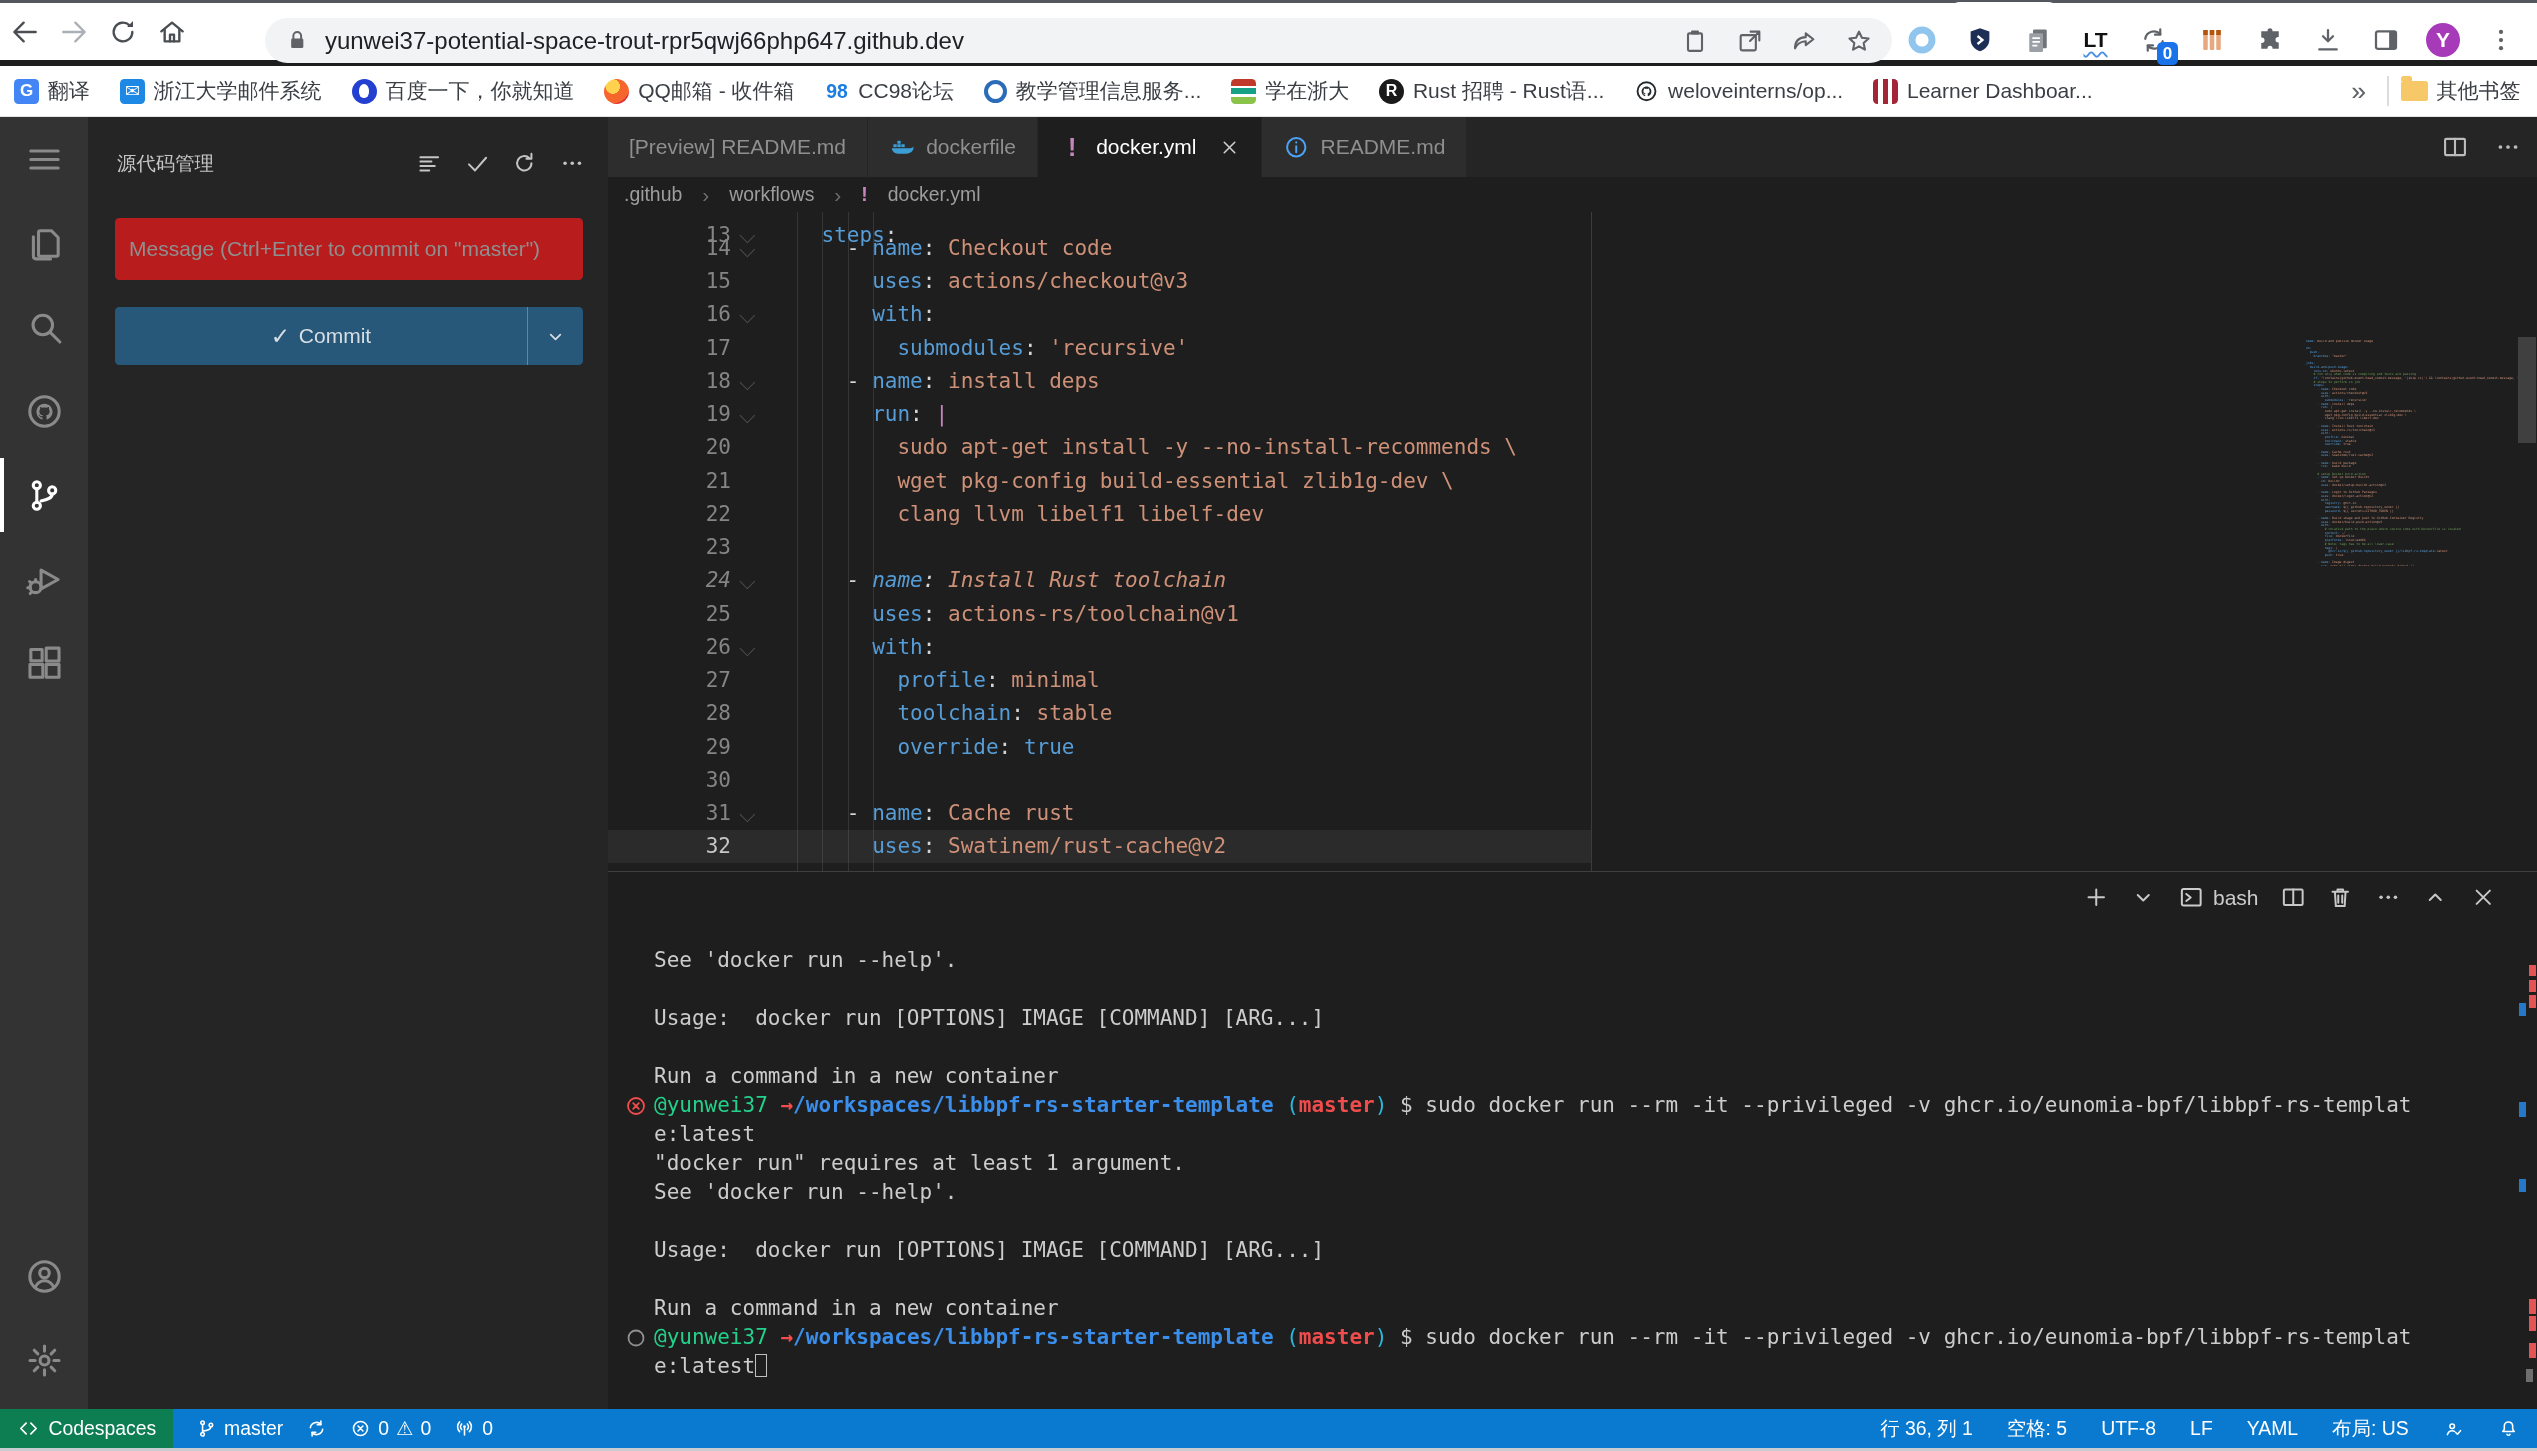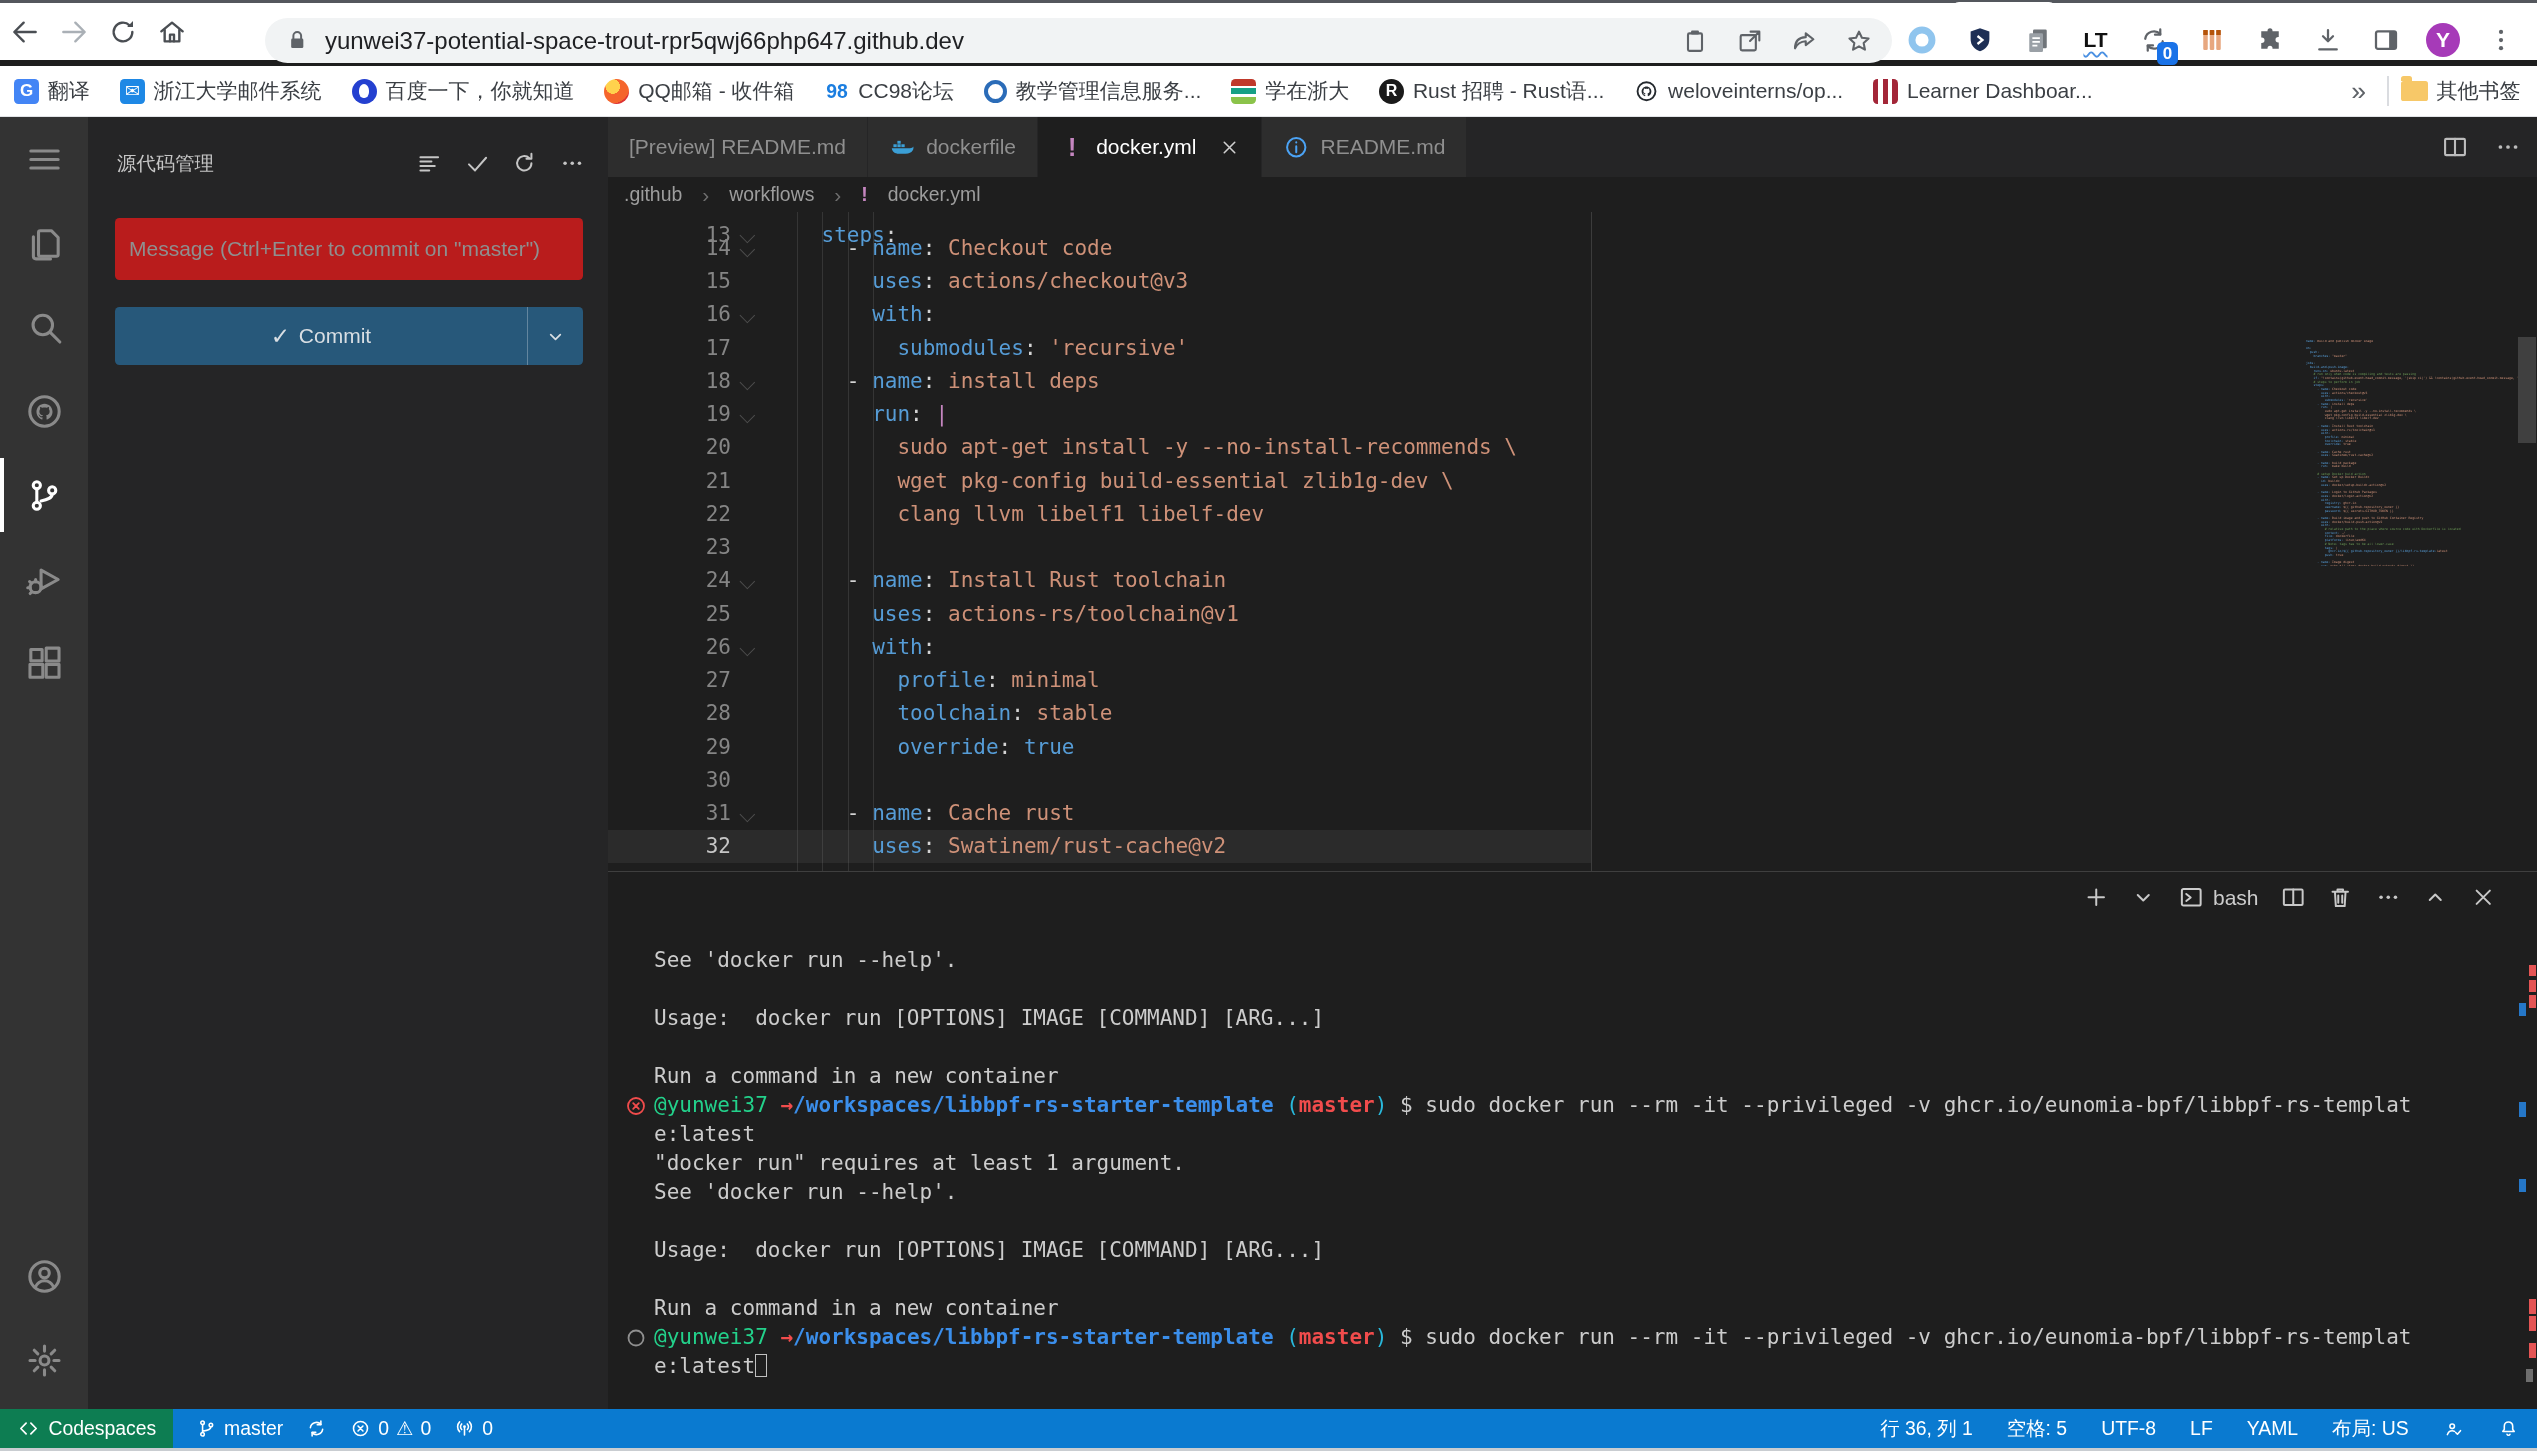--- a/index.html
+++ b/index.html
@@ -533,21 +533,21 @@
         <div class="code-line" style="top: 20px;"><span class="ln">14</span><span class="fold"></span><span class="ct"><span class="tk-p">      - </span><span class="tk-k">name</span><span class="tk-p">:</span><span class="tk-s"> Checkout code</span></span></div>
         <div class="code-line" style="top: 53px;"><span class="ln">15</span><span class="ct"><span class="tk-p">        </span><span class="tk-k">uses</span><span class="tk-p">:</span><span class="tk-s"> actions/checkout@v3</span></span></div>
         <div class="code-line" style="top: 86px;"><span class="ln">16</span><span class="fold"></span><span class="ct"><span class="tk-p">        </span><span class="tk-k">with</span><span class="tk-p">:</span></span></div>
         <div class="code-line" style="top: 120px;"><span class="ln">17</span><span class="ct"><span class="tk-p">          </span><span class="tk-k">submodules</span><span class="tk-p">:</span><span class="tk-s"> 'recursive'</span></span></div>
         <div class="code-line" style="top: 153px;"><span class="ln">18</span><span class="fold"></span><span class="ct"><span class="tk-p">      - </span><span class="tk-k">name</span><span class="tk-p">:</span><span class="tk-s"> install deps</span></span></div>
         <div class="code-line" style="top: 186px;"><span class="ln">19</span><span class="fold"></span><span class="ct"><span class="tk-p">        </span><span class="tk-k">run</span><span class="tk-p">:</span><span class="tk-m"> |</span></span></div>
         <div class="code-line" style="top: 219px;"><span class="ln">20</span><span class="ct"><span class="tk-p">          </span><span class="tk-s">sudo apt-get install -y --no-install-recommends \</span></span></div>
         <div class="code-line" style="top: 253px;"><span class="ln">21</span><span class="ct"><span class="tk-p">          </span><span class="tk-s">wget pkg-config build-essential zlib1g-dev \</span></span></div>
         <div class="code-line" style="top: 286px;"><span class="ln">22</span><span class="ct"><span class="tk-p">          </span><span class="tk-s">clang llvm libelf1 libelf-dev</span></span></div>
         <div class="code-line" style="top: 319px;"><span class="ln">23</span><span class="ct"></span></div>
-        <div class="code-line" style="top: 352px;"><span class="ln">24</span><span class="fold"></span><span class="ct"><span class="tk-p">      - </span><span class="tk-k">name</span><span class="tk-p">:</span><span class="tk-s"> Install Rust toolchain</span></span></div>
+        <div class="code-line" style="top: 352px; font-style: italic;"><span class="ln">24</span><span class="fold"></span><span class="ct"><span class="tk-p">      - </span><span class="tk-k">name</span><span class="tk-p">:</span><span class="tk-s"> Install Rust toolchain</span></span></div>
         <div class="code-line" style="top: 386px;"><span class="ln">25</span><span class="ct"><span class="tk-p">        </span><span class="tk-k">uses</span><span class="tk-p">:</span><span class="tk-s"> actions-rs/toolchain@v1</span></span></div>
         <div class="code-line" style="top: 419px;"><span class="ln">26</span><span class="fold"></span><span class="ct"><span class="tk-p">        </span><span class="tk-k">with</span><span class="tk-p">:</span></span></div>
         <div class="code-line" style="top: 452px;"><span class="ln">27</span><span class="ct"><span class="tk-p">          </span><span class="tk-k">profile</span><span class="tk-p">:</span><span class="tk-s"> minimal</span></span></div>
         <div class="code-line" style="top: 485px;"><span class="ln">28</span><span class="ct"><span class="tk-p">          </span><span class="tk-k">toolchain</span><span class="tk-p">:</span><span class="tk-s"> stable</span></span></div>
         <div class="code-line" style="top: 519px;"><span class="ln">29</span><span class="ct"><span class="tk-p">          </span><span class="tk-k">override</span><span class="tk-p">:</span><span class="tk-b"> true</span></span></div>
         <div class="code-line" style="top: 552px;"><span class="ln">30</span><span class="ct"></span></div>
         <div class="code-line" style="top: 585px;"><span class="ln">31</span><span class="fold"></span><span class="ct"><span class="tk-p">      - </span><span class="tk-k">name</span><span class="tk-p">:</span><span class="tk-s"> Cache rust</span></span></div>
         <div class="code-line cur" style="top: 618px;"><span class="ln">32</span><span class="ct"><span class="tk-p">        </span><span class="tk-k">uses</span><span class="tk-p">:</span><span class="tk-s"> Swatinem/rust-cache@v2</span></span></div>
       </div>
   </div>

